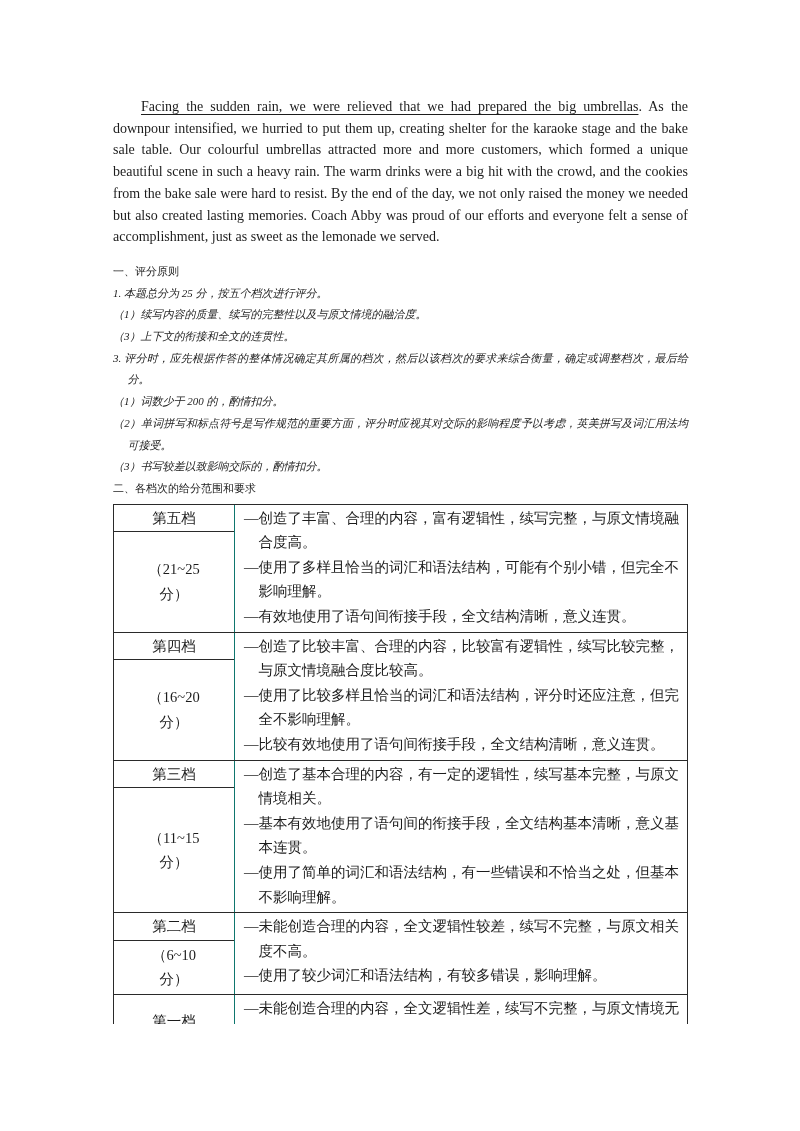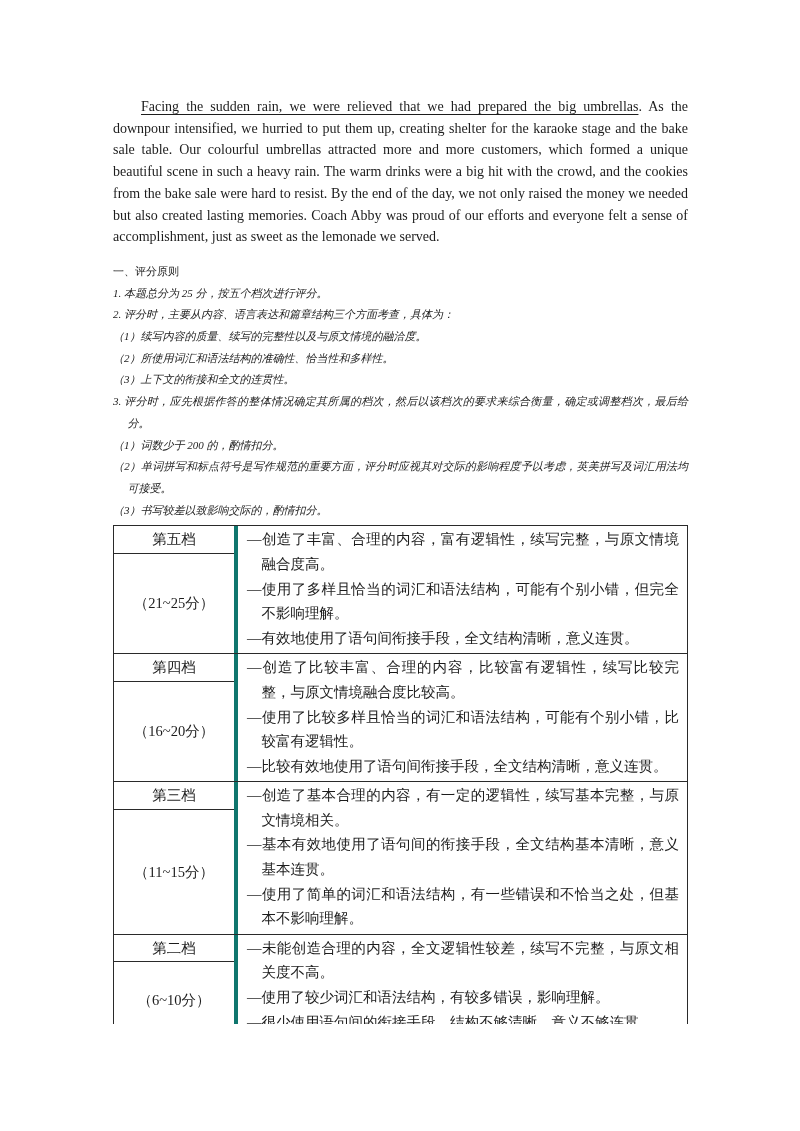--- a/index.html
+++ b/index.html
@@ -36,28 +36,28 @@
   .rubric {
     margin-top: 4px;
     border: 1px solid #2a2a2a;
     font-size: 14.5px;
     line-height: 24.6px;
   }
   .trow { display: flex; border-top: 1px solid #2a2a2a; }
   .trow:first-child { border-top: none; }
   .tleft {
     flex: 0 0 120px; width: 120px;
-    border-right: 4px solid #0f766e;
+    border-right: 1px solid #0f766e;
     display: flex; flex-direction: column;
     text-align: center;
   }
   .tname { padding: 1px 2px; border-bottom: 1px solid #2a2a2a; }
   .tscore {
     flex: 1;
-    display: flex; flex-direction: row;
+    display: flex; flex-direction: column;
     justify-content: center; align-items: center;
     padding: 2px 0;
   }
   .trow.single .tleft { justify-content: center; }
   .trow.single .tname { border-bottom: none; }
   .tright { flex: 1; padding: 1px 8px 3px 9px; }
   .desc {
     margin: 0;
     padding-left: 14.5px;
     text-indent: -14.5px;
@@ -67,28 +67,27 @@
 </head>
 <body>
 
 <div class="page">
 
   <p class="essay"><span class="u">Facing the sudden rain, we were relieved that we had prepared the big umbrellas</span><span>. As the downpour intensified, we hurried to put them up, creating shelter for the karaoke stage and the bake sale table. Our colourful umbrellas attracted more and more customers, which formed a unique beautiful scene in such a heavy rain. The warm drinks were a big hit with the crowd, and the cookies from the bake sale were hard to resist. By the end of the day, we not only raised the money we needed but also created lasting memories. Coach Abby was proud of our efforts and everyone felt a sense of accomplishment, just as sweet as the lemonade we served.</span></p>
 
   <div class="sec">
     <p class="h">一、评分原则</p>
     <p class="li">1. 本题总分为 25 分，按五个档次进行评分。</p>
-    <p class="li">2. 评分时，主要从内容、语言表达和篇章结构三个方面考查，具体为：</p>
     <p class="li">（1）续写内容的质量、续写的完整性以及与原文情境的融洽度。</p>
-    <p class="li">（2）所使用词汇和语法结构的准确性、恰当性和多样性。</p>
     <p class="li">（3）上下文的衔接和全文的连贯性。</p>
     <p class="li">3. 评分时，应先根据作答的整体情况确定其所属的档次，然后以该档次的要求来综合衡量，确定或调整档次，最后给分。</p>
     <p class="li">（1）词数少于 200 的，酌情扣分。</p>
     <p class="li">（2）单词拼写和标点符号是写作规范的重要方面，评分时应视其对交际的影响程度予以考虑，英美拼写及词汇用法均可接受。</p>
     <p class="li">（3）书写较差以致影响交际的，酌情扣分。</p>
+    <p class="h">二、各档次的给分范围和要求</p>
   </div>
 
   <div class="rubric">
 
     <div class="trow">
       <div class="tleft">
         <div class="tname">第五档</div>
         <div class="tscore">
           <span>（21~25</span>
           <span>分）</span>
@@ -104,21 +103,21 @@
     <div class="trow">
       <div class="tleft">
         <div class="tname">第四档</div>
         <div class="tscore">
           <span>（16~20</span>
           <span>分）</span>
         </div>
       </div>
       <div class="tright">
         <p class="desc">—创造了比较丰富、合理的内容，比较富有逻辑性，续写比较完整，与原文情境融合度比较高。</p>
-        <p class="desc">—使用了比较多样且恰当的词汇和语法结构，可能有个别小错，比较富有逻辑性。</p>
+        <p class="desc">—使用了比较多样且恰当的词汇和语法结构，评分时还应注意，但完全不影响理解。</p>
         <p class="desc">—比较有效地使用了语句间衔接手段，全文结构清晰，意义连贯。</p>
       </div>
     </div>
 
     <div class="trow">
       <div class="tleft">
         <div class="tname">第三档</div>
         <div class="tscore">
           <span>（11~15</span>
           <span>分）</span>
@@ -135,21 +134,20 @@
       <div class="tleft">
         <div class="tname">第二档</div>
         <div class="tscore">
           <span>（6~10</span>
           <span>分）</span>
         </div>
       </div>
       <div class="tright">
         <p class="desc">—未能创造合理的内容，全文逻辑性较差，续写不完整，与原文相关度不高。</p>
         <p class="desc">—使用了较少词汇和语法结构，有较多错误，影响理解。</p>
-        <p class="desc">—很少使用语句间的衔接手段，结构不够清晰，意义不够连贯。</p>
       </div>
     </div>
 
     <div class="trow single">
       <div class="tleft">
         <div class="tname">第一档</div>
       </div>
       <div class="tright">
         <p class="desc">—未能创造合理的内容，全文逻辑性差，续写不完整，与原文情境无关。</p>
       </div>

